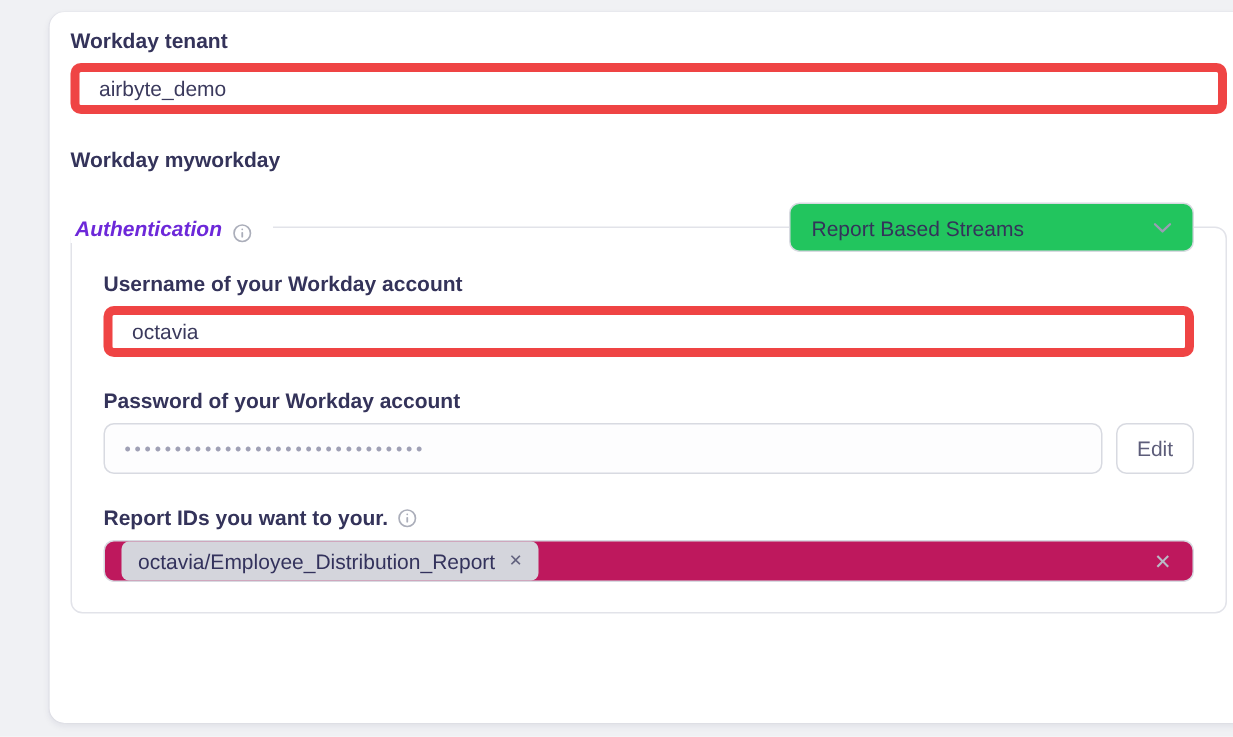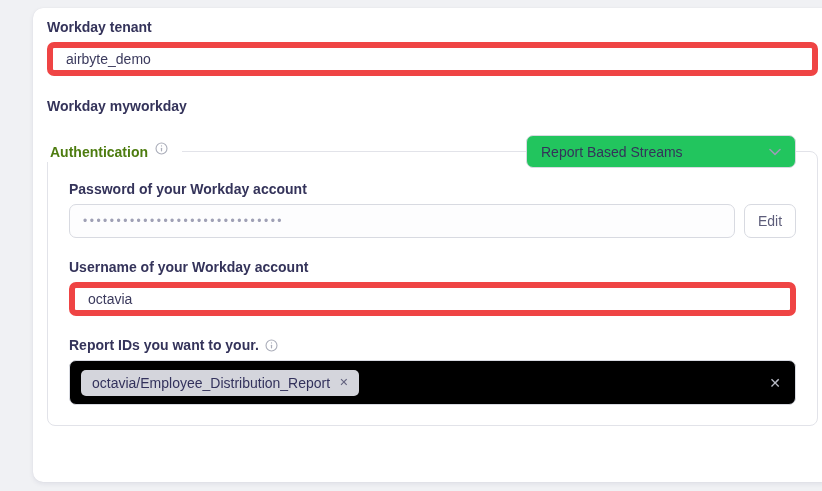--- a/index.html
+++ b/index.html
@@ -44,26 +44,27 @@
   .auth-group {
     position: relative;
     margin-top: 38px;
     border: 1px solid #e2e3e9;
     border-radius: 8px;
     padding: 30px 21px 20px 21px;
   }
   .auth-legend {
     position: absolute;
     top: -10px; left: -1px;
-    display: flex; align-items: flex-start; gap: 7px;
+    display: flex; align-items: flex-end; gap: 7px;
     background: #ffffff;
     padding: 0 14px 0 3px;
     font-size: 14px; font-weight: bold;
-    color: #4d7c0f;
+    color: #6d28d9;
     line-height: 20px;
+    font-style: italic;
   }
   .auth-select {
     position: absolute;
     top: -17px; right: 21px;
     width: 270px; height: 33px;
     background: #22c55e;
     border: 1px solid #d8dae1;
     border-radius: 7px;
     display: flex; align-items: center;
     padding: 0 14px;
@@ -93,26 +94,26 @@
     background: #ffffff;
     border: 1px solid #d8dae1;
     border-radius: 7px;
     font-family: "Liberation Sans", sans-serif;
     font-size: 14px;
     color: #5d5d7a;
     cursor: pointer;
   }
   .tagbox {
     position: relative;
-    width: 100%; height: 45px;
+    width: 100%; height: 28px;
     border: 1px solid #d8dae1;
     border-radius: 7px;
     display: flex; align-items: center;
     padding: 0 40px 0 11px;
-    background: #000000;
+    background: #be185d;
   }
   .chip {
     display: inline-flex; align-items: center; gap: 9px;
     height: 26px;
     background: #d4d5dc;
     border-radius: 5px;
     padding: 0 11px;
     font-size: 14px;
     color: #33325c;
     white-space: nowrap;
@@ -164,30 +165,30 @@
     <div class="auth-select">
       <span>Report Based Streams</span>
       <span class="chev">
         <svg width="12" height="8" viewBox="0 0 12 8">
           <polyline points="1,1.5 6,6.3 11,1.5" fill="none" stroke="#9a9db4" stroke-width="1.6" stroke-linecap="round" stroke-linejoin="round"></polyline>
         </svg>
       </span>
     </div>
 
     <div class="group-field">
+      <label class="field-label">Username of your Workday account</label>
+      <input class="text-input" type="text" value="octavia" style="">
+    </div>
+
+    <div class="group-field">
       <label class="field-label">Password of your Workday account</label>
       <div class="pw-row">
         <input class="pw-input" type="text" readonly="" value="••••••••••••••••••••••••••••••" style="">
         <button class="edit-btn">Edit</button>
       </div>
-    </div>
-
-    <div class="group-field">
-      <label class="field-label">Username of your Workday account</label>
-      <input class="text-input" type="text" value="octavia" style="">
     </div>
 
     <div class="group-field">
       <label class="field-label">
         <span>Report IDs you want to your.</span>
         <span class="info-icon">
           <svg width="13" height="13" viewBox="0 0 14 14">
             <circle cx="7" cy="7" r="5.9" fill="none" stroke="#abaeba" stroke-width="1.2"></circle>
             <rect x="6.35" y="6.1" width="1.3" height="4" rx="0.6" fill="#abaeba"></rect>
             <rect x="6.35" y="3.5" width="1.3" height="1.3" rx="0.6" fill="#abaeba"></rect>

